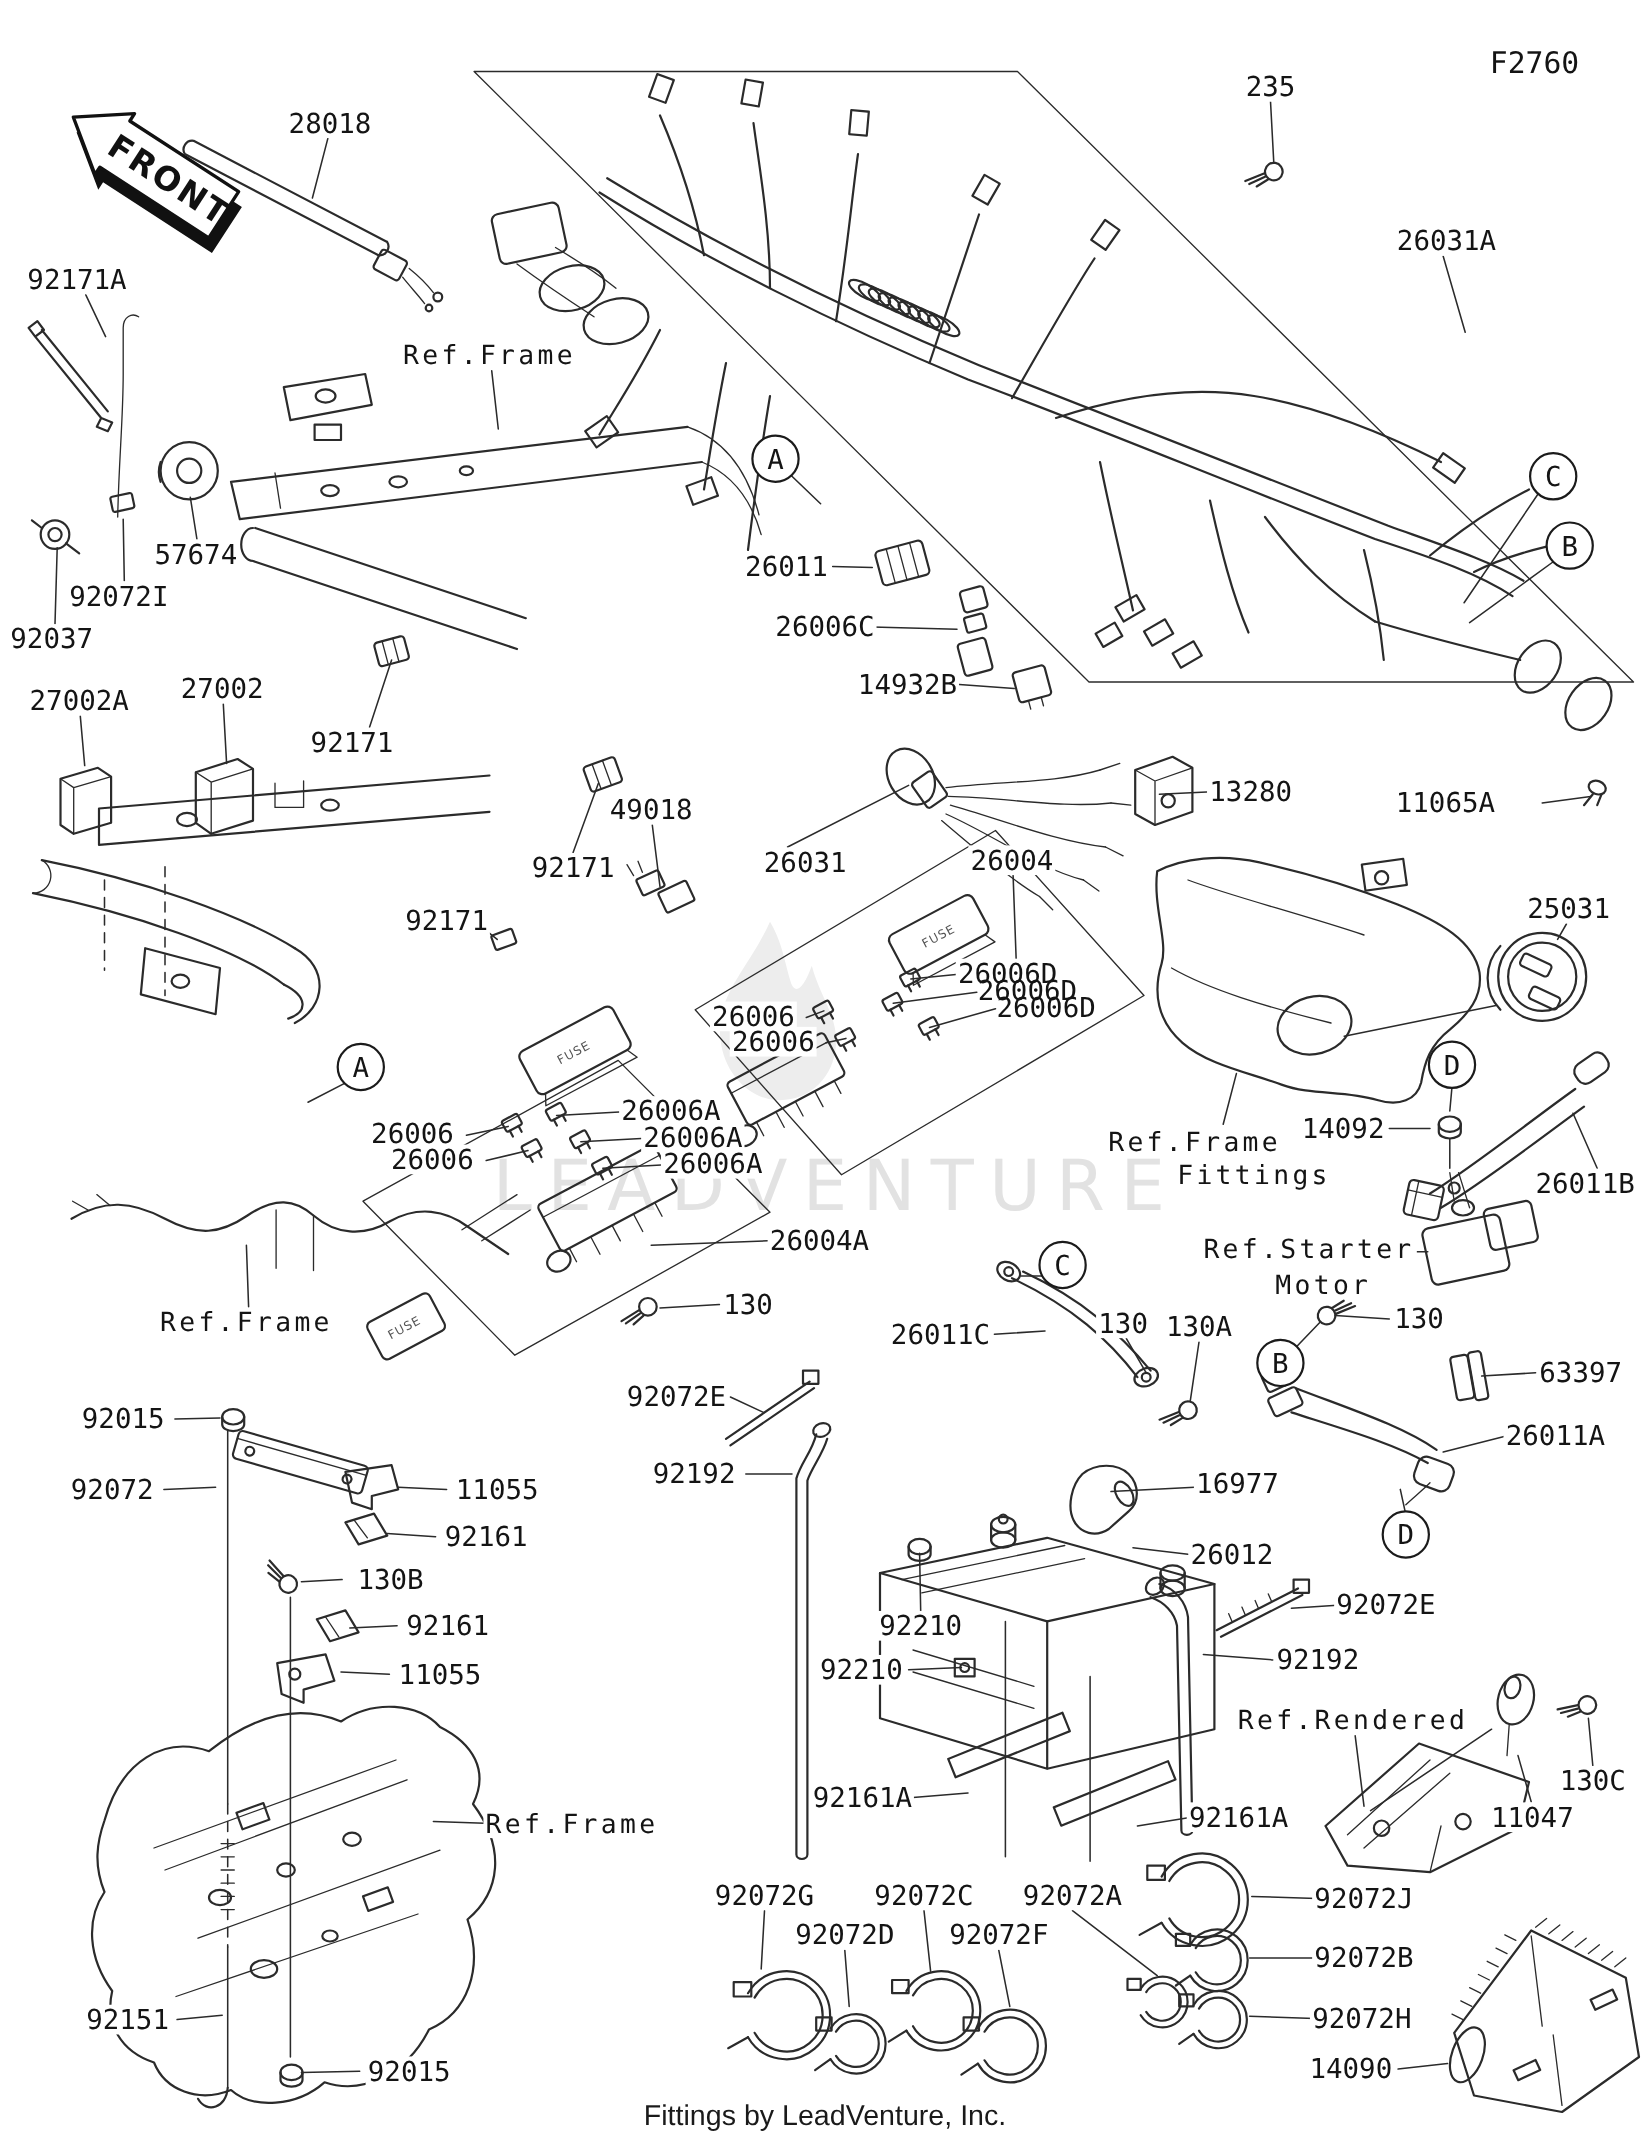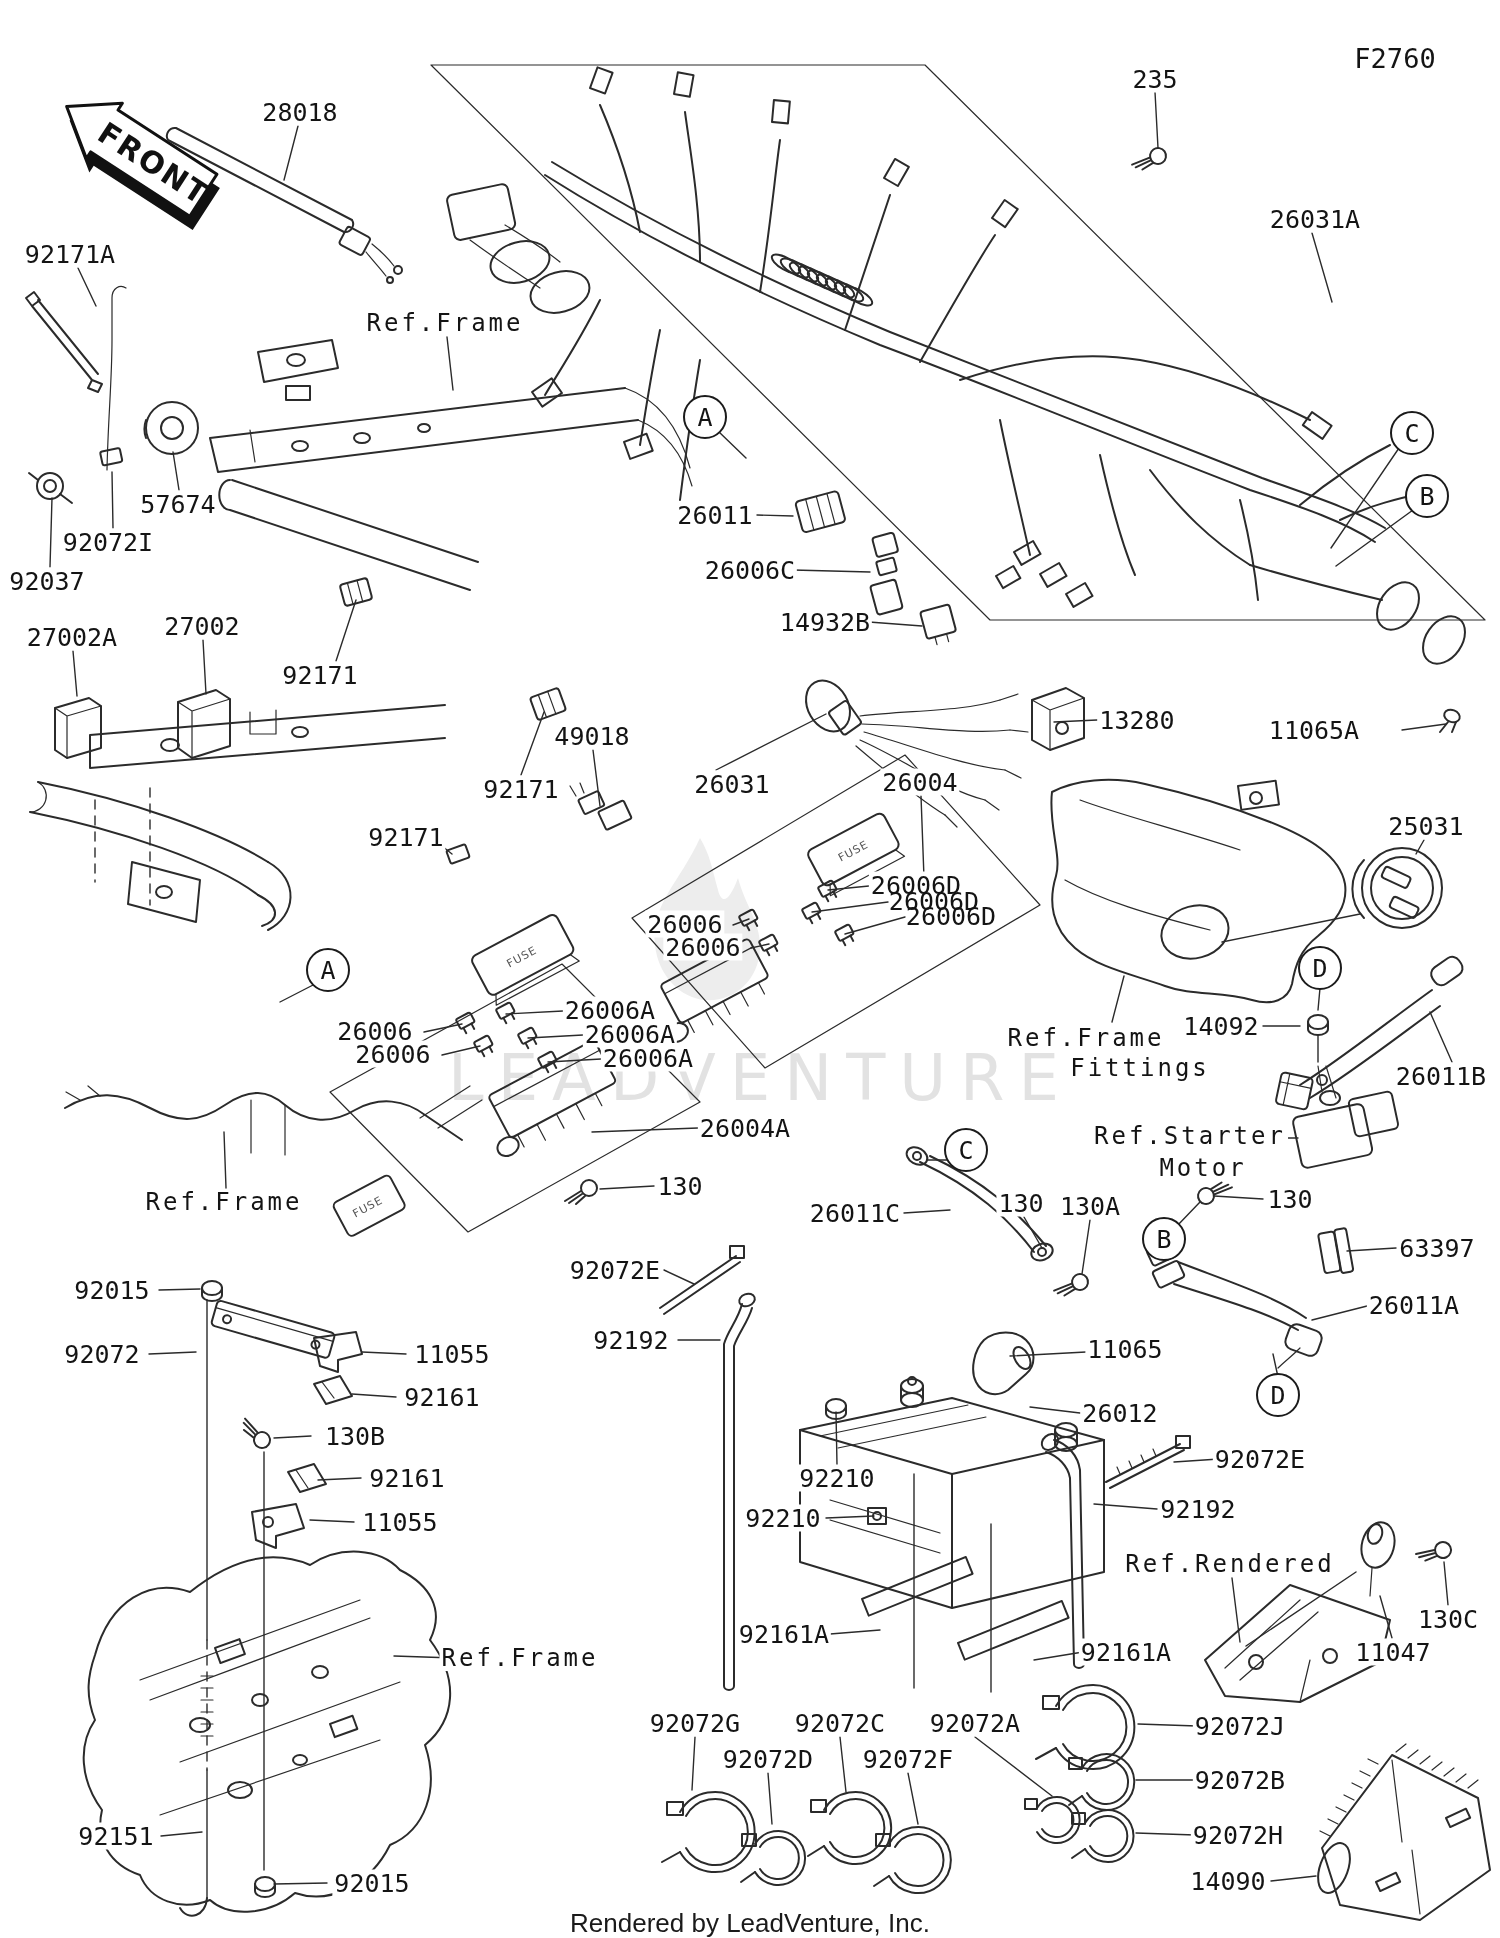--- a/index.html
+++ b/index.html
@@ -495,21 +495,21 @@
     M406,1354L362,1352 M396,1397L352,1394 M311,1436L274,1438 M361,1478L318,1480
     M354,1522L310,1520 M454,1658L394,1656 M161,1836L202,1832 M327,1883L274,1884
     M695,1737L692,1790 M768,1773L772,1824 M840,1737L846,1792 M908,1773L918,1824
     M975,1737L1052,1796 M1197,1726L1138,1724 M1197,1780L1136,1780 M1195,1835L1136,1833
     M1271,1881L1316,1876 M719,432L746,458 M315,984L280,1002 M1413,510L1336,566
     M1399,448L1331,548 M953,1160L928,1160 M1176,1227L1200,1202 M521,775L544,712
     M432,838L452,854 M1318,1035L1318,1062 M1222,942L1360,914 M1356,1572L1246,1646"></path>
 </svg>
 
 <div class="code" style="left:1395px;top:58px">F2760</div>
-<div class="credit">Rendered by LeadVenture, Inc.</div>
+<div class="credit">Fittings by LeadVenture, Inc.</div>
 
 <div class="co" style="left:705px;top:417px">A</div>
 <div class="co" style="left:328px;top:970px">A</div>
 <div class="co" style="left:1427px;top:496px">B</div>
 <div class="co" style="left:1164px;top:1239px">B</div>
 <div class="co" style="left:1412px;top:433px">C</div>
 <div class="co" style="left:966px;top:1150px">C</div>
 <div class="co" style="left:1320px;top:968px">D</div>
 <div class="co" style="left:1278px;top:1395px">D</div>
 
@@ -555,21 +555,21 @@
 <div class="lbl" style="left:680px;top:1186px">130</div>
 <div class="lbl sp" style="left:224px;top:1202px">Ref.Frame</div>
 <div class="lbl" style="left:855px;top:1213px">26011C</div>
 <div class="lbl" style="left:1021px;top:1203px">130</div>
 <div class="lbl" style="left:1090px;top:1206px">130A</div>
 <div class="lbl" style="left:1290px;top:1199px">130</div>
 <div class="lbl" style="left:1437px;top:1248px">63397</div>
 <div class="lbl" style="left:1414px;top:1305px">26011A</div>
 <div class="lbl" style="left:615px;top:1270px">92072E</div>
 <div class="lbl" style="left:631px;top:1340px">92192</div>
-<div class="lbl" style="left:1125px;top:1349px">11065</div>
+<div class="lbl" style="left:1125px;top:1349px">16977</div>
 <div class="lbl" style="left:1120px;top:1413px">26012</div>
 <div class="lbl" style="left:837px;top:1478px">92210</div>
 <div class="lbl" style="left:783px;top:1518px">92210</div>
 <div class="lbl" style="left:1198px;top:1509px">92192</div>
 <div class="lbl" style="left:1260px;top:1459px">92072E</div>
 <div class="lbl sp" style="left:1230px;top:1564px">Ref.Rendered</div>
 <div class="lbl" style="left:1448px;top:1619px">130C</div>
 <div class="lbl" style="left:1393px;top:1652px">11047</div>
 <div class="lbl" style="left:784px;top:1634px">92161A</div>
 <div class="lbl" style="left:1126px;top:1652px">92161A</div>

